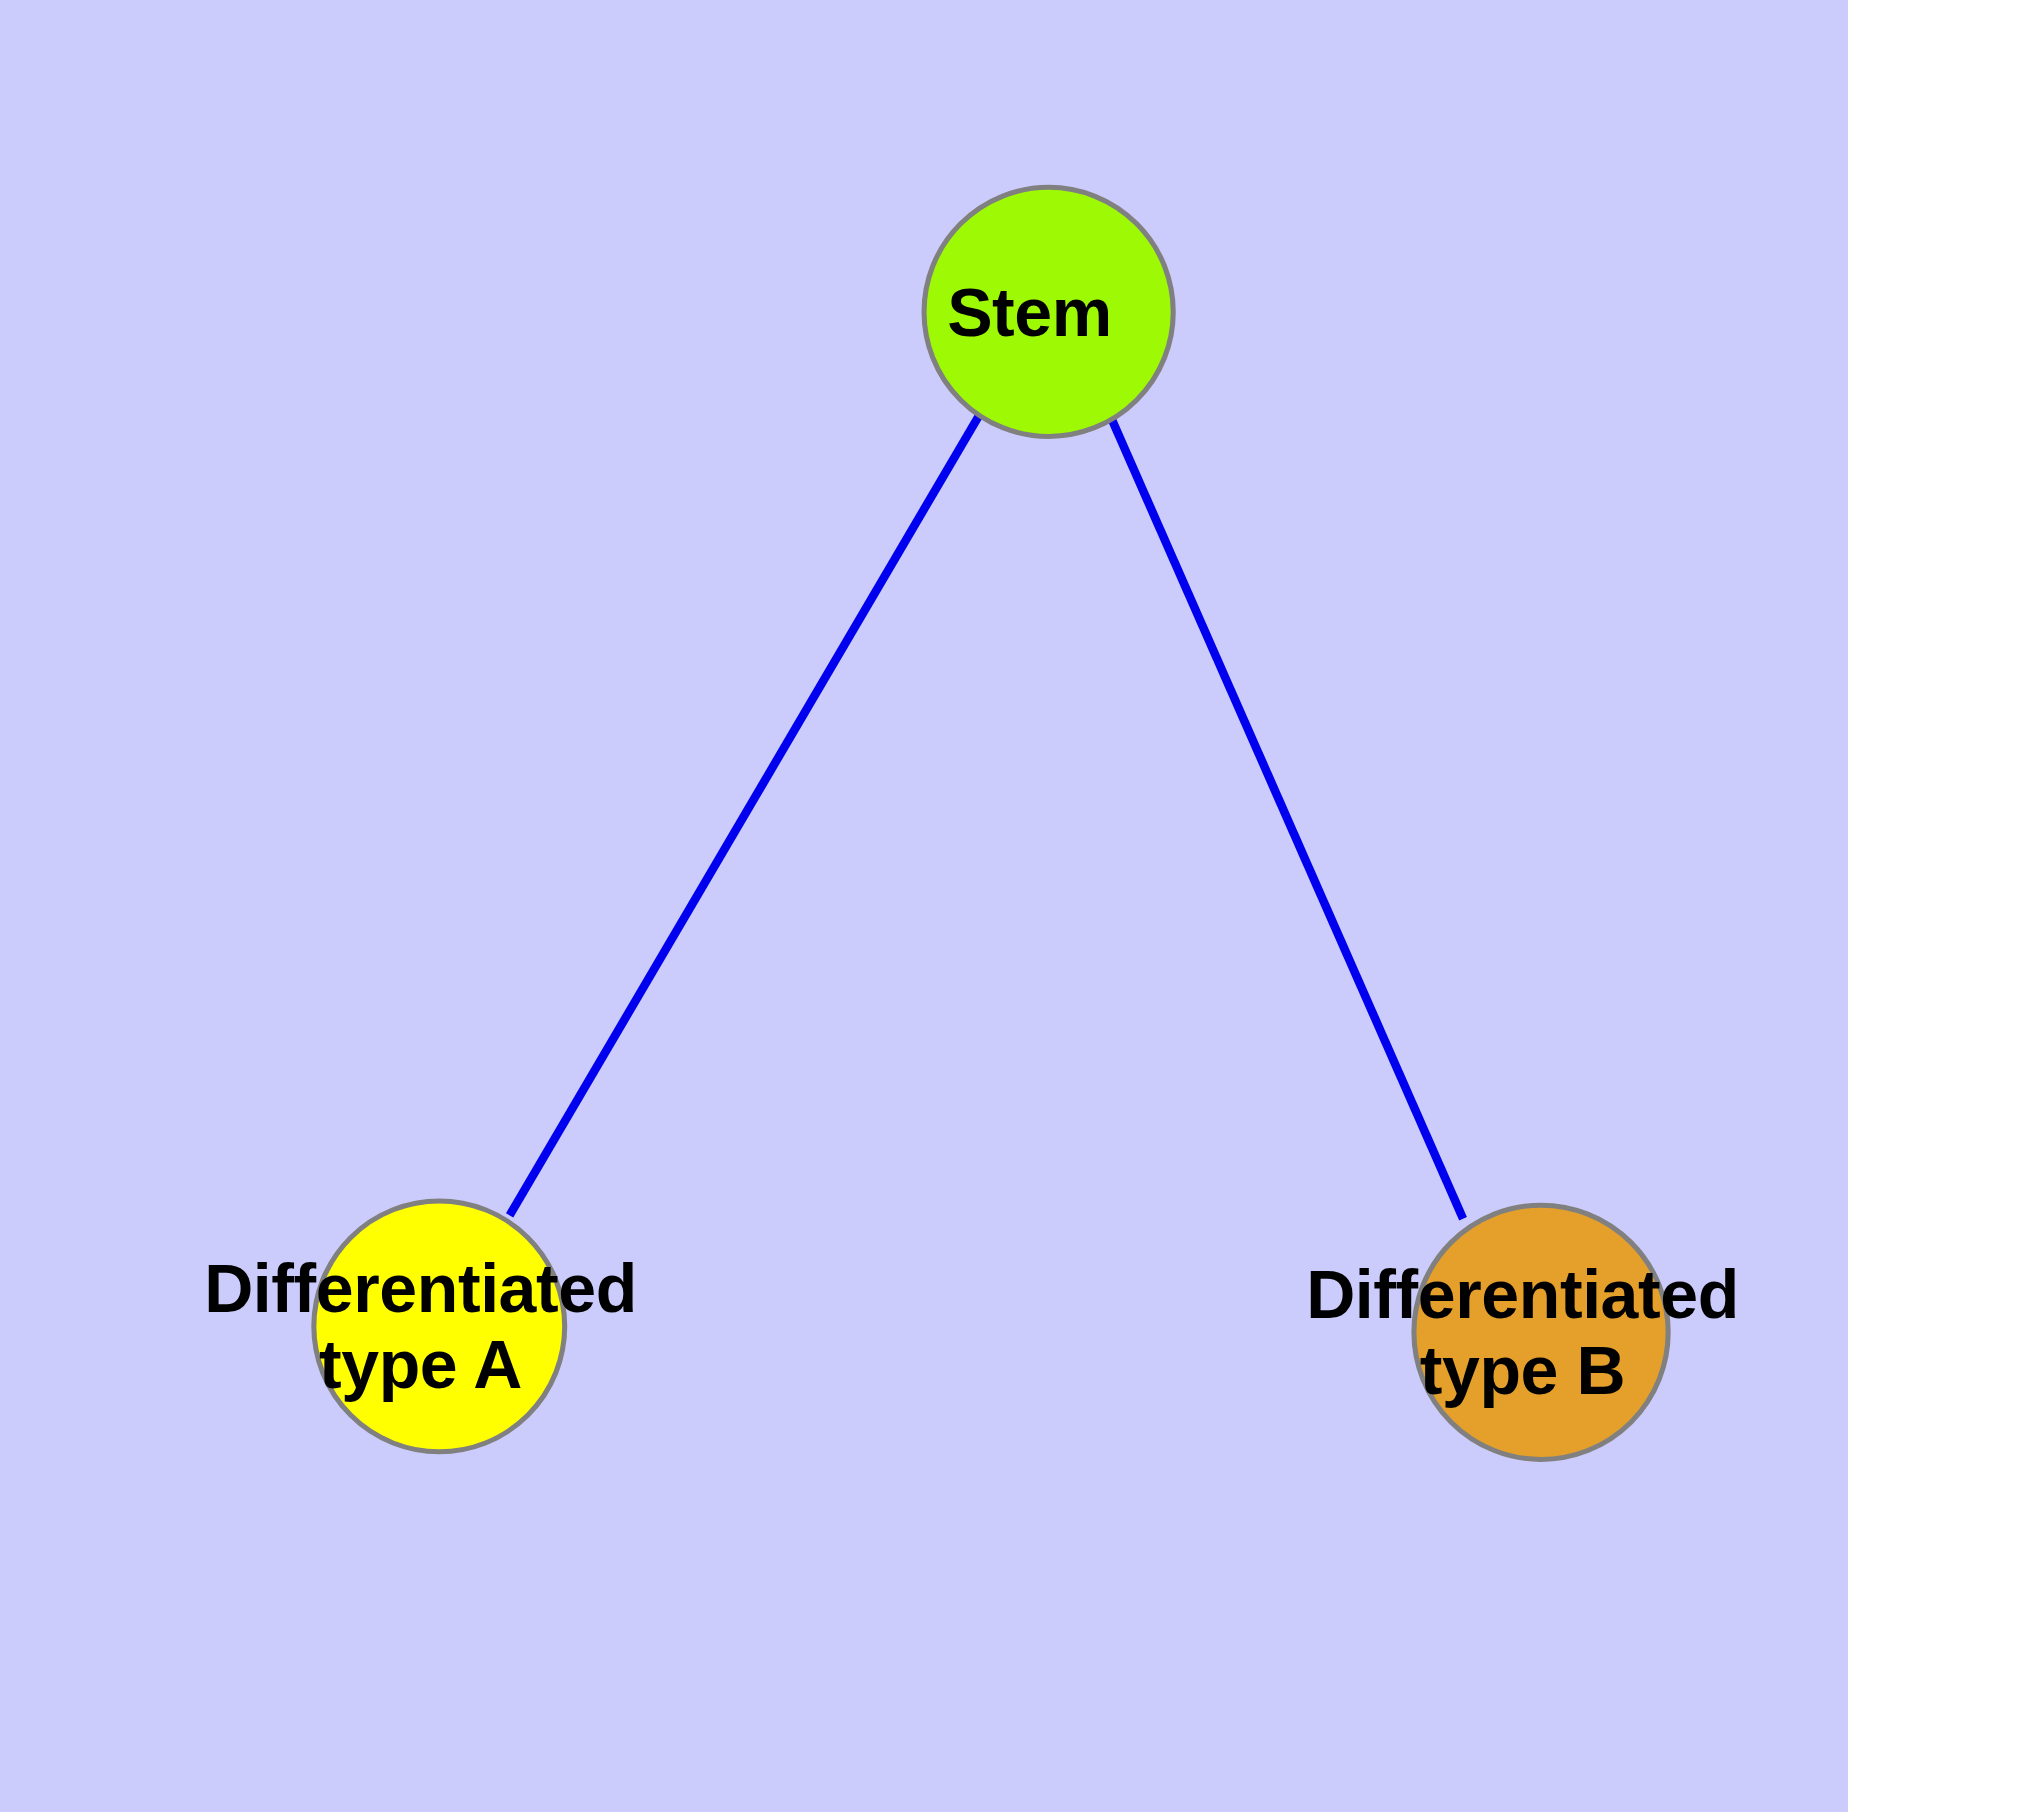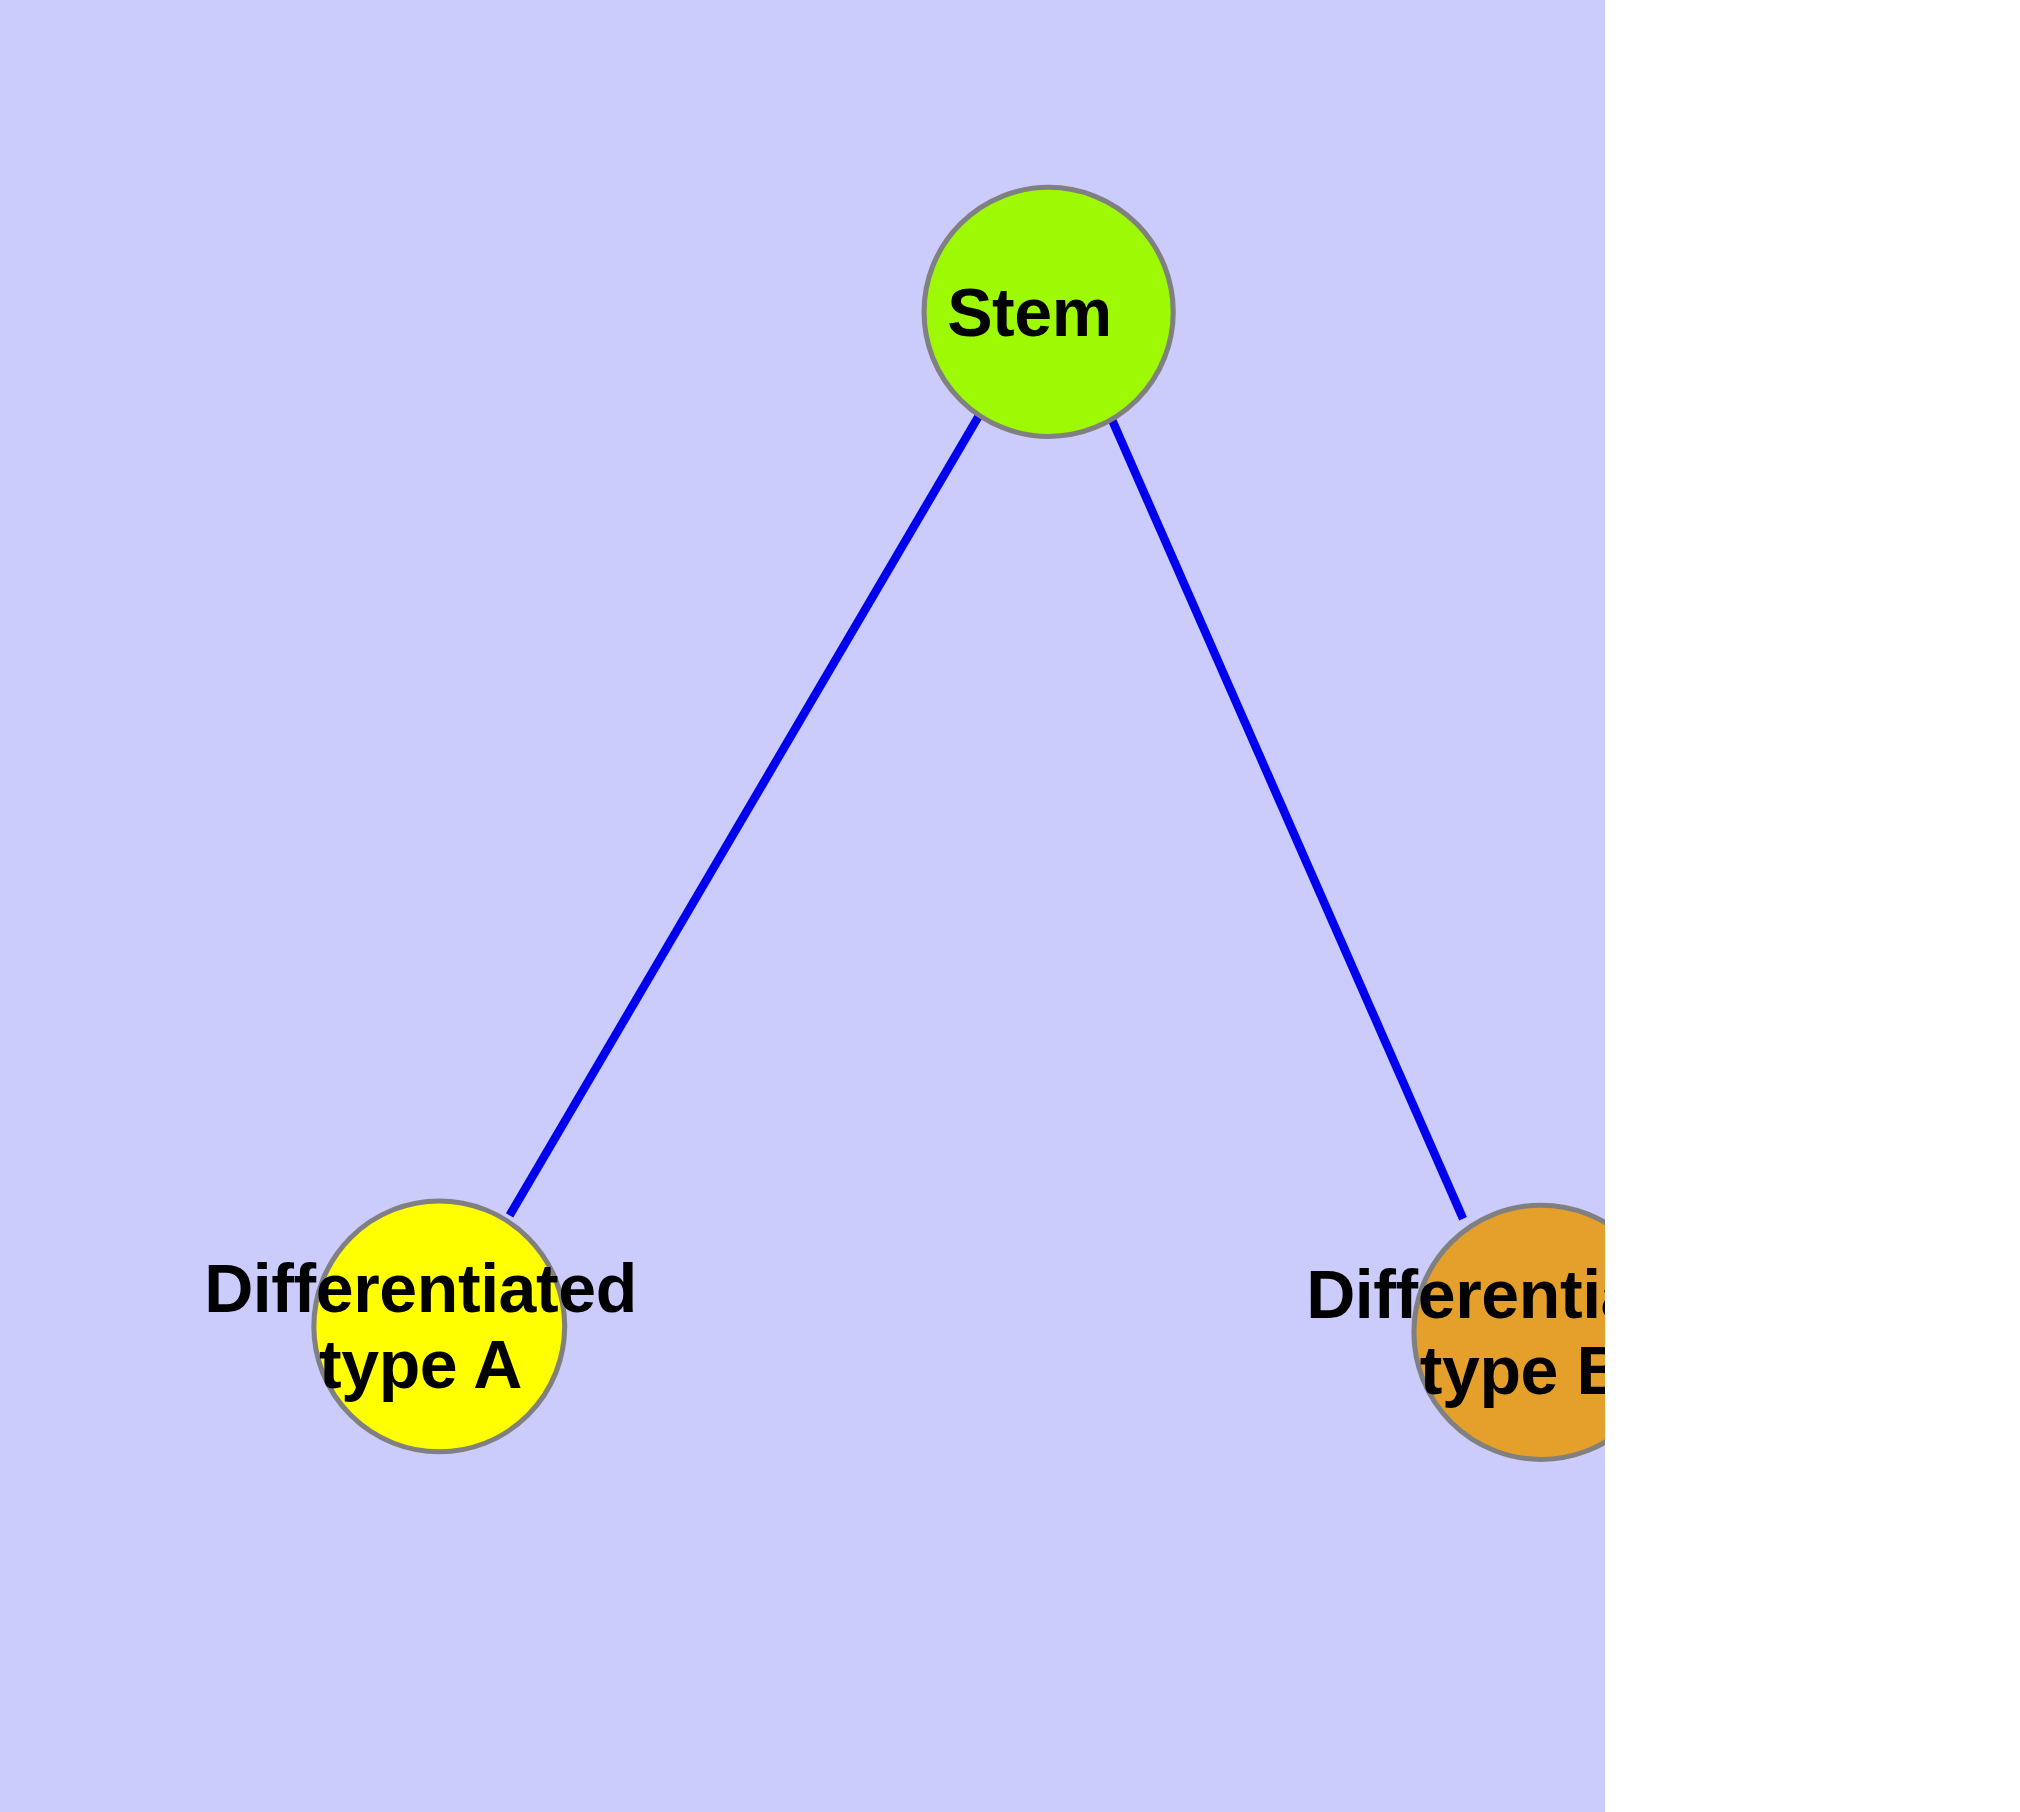--- a/index.html
+++ b/index.html
@@ -2,21 +2,21 @@
 <html style="font-size:13.6px"><head>
 <meta charset="utf-8">
 <style>
   html, body {
     margin: 0;
     padding: 0;
     background: #ffffff;
   }
   #canvas {
     position: relative;
-    width: 1605px;
+    width: 1848px;
     height: 1812px;
     background: #ccccfc;
     overflow: hidden;
     font-family: "Liberation Sans", "DejaVu Sans", sans-serif;
   }
   #graph-svg {
     position: absolute;
     left: 0;
     top: 0;
     width: 2021px;

